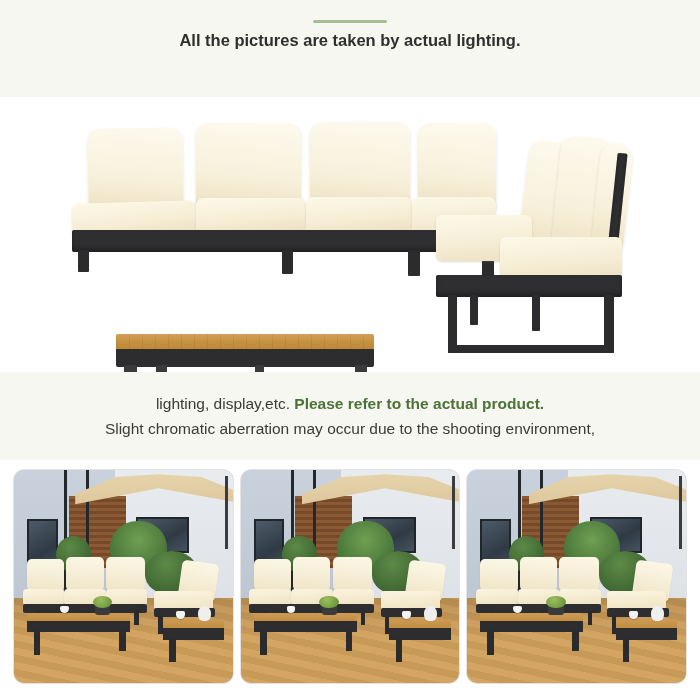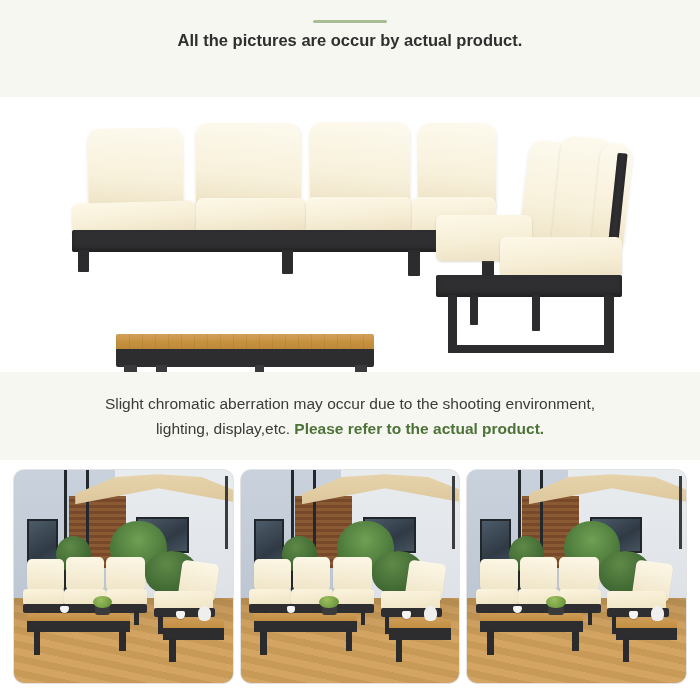--- a/index.html
+++ b/index.html
@@ -140,21 +140,21 @@
   .f-pot { position:absolute; background:#3b3b3b; border-radius:0 0 3px 3px; }
   .f-vase { position:absolute; background:#efefee; border-radius:50% 50% 40% 40%; }
 </style>
 </head>
 <body>
 
 <div class="page">
 
   <div class="header-band">
     <div class="title-divider"></div>
-    <div class="page-subtitle">All the pictures are occur by actual product.</div>
+    <div class="page-subtitle">All the pictures are taken by actual lighting.</div>
   </div>
 
   <div class="hero">
     <div class="scene-wrap hero-stage">
 
       <div class="cush-back" style="left:88px; top:31px; width:95px; height:85px; transform: rotate(-1deg);"></div>
       <div class="cush-back" style="left:196px; top:26px; width:105px; height:88px;"></div>
       <div class="cush-back" style="left:310px; top:25px; width:100px; height:89px;"></div>
       <div class="cush-back" style="left:418px; top:26px; width:78px; height:88px;"></div>
 
@@ -187,22 +187,22 @@
       <div class="sofa-base" style="left:436px; top:178px; width:186px; height:22px;"></div>
       <div class="leg" style="left:448px; top:198px; width:9px; height:58px;"></div>
       <div class="leg" style="left:604px; top:198px; width:10px; height:58px;"></div>
       <div class="leg" style="left:448px; top:248px; width:166px; height:8px;"></div>
       <div class="leg" style="left:532px; top:198px; width:8px; height:36px;"></div>
       <div class="leg" style="left:470px; top:198px; width:8px; height:30px;"></div>
     </div>
   </div>
 
   <div class="notice-band">
+    <div class="notice-line"><span>lighting, display,etc. </span><span class="notice-accent">Please refer to the actual product.</span></div>
     <div class="notice-line">Slight chromatic aberration may occur due to the shooting environment,</div>
-    <div class="notice-line"><span>lighting, display,etc. </span><span class="notice-accent">Please refer to the actual product.</span></div>
   </div>
 
   <div class="thumb-strip">
 
     <div class="thumb">
       <div class="scene">
         <div class="s-wall-l"></div>
         <div class="s-wall-r"></div>
         <div class="s-wood-panel"></div>
         <div class="s-win s-win-l"></div>

